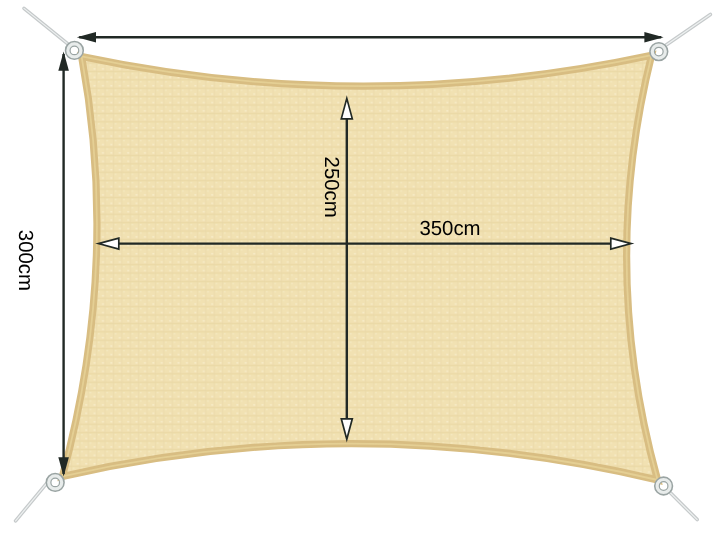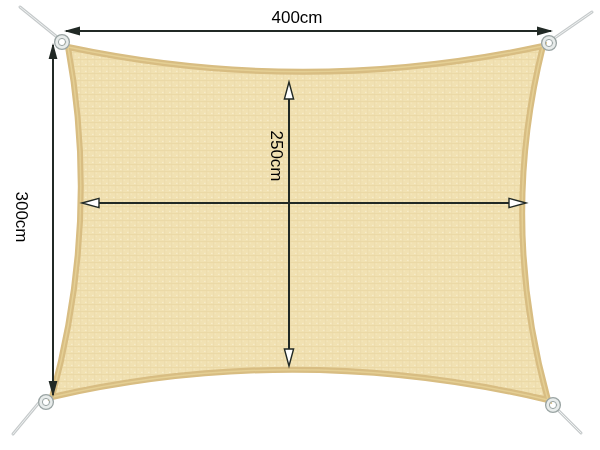--- a/index.html
+++ b/index.html
@@ -107,20 +107,20 @@
       <path d="M 526,203 L 509,198.4 L 509,207.6 Z" fill="#ffffff" stroke="#212925" stroke-width="1.4"></path>
     </g>
 
     <g>
       <line x1="289" y1="84" x2="289" y2="364" stroke="#212925" stroke-width="2"></line>
       <path d="M 289,82 L 284.4,99 L 293.6,99 Z" fill="#ffffff" stroke="#212925" stroke-width="1.4"></path>
       <path d="M 289,366 L 284.4,349 L 293.6,349 Z" fill="#ffffff" stroke="#212925" stroke-width="1.4"></path>
     </g>
   </svg>
 
-  <div class="dim-label" style="left:267px; top:9px;">400cm</div>
 
   <div class="dim-label vertical" style="left:-9px; top:208px;">300cm</div>
 
   <div class="dim-label vertical" style="left:246px; top:147px;">250cm</div>
 
+  <div class="dim-label" style="left:345px; top:182px;">350cm</div>
 
 </div>
 
 </body></html>

